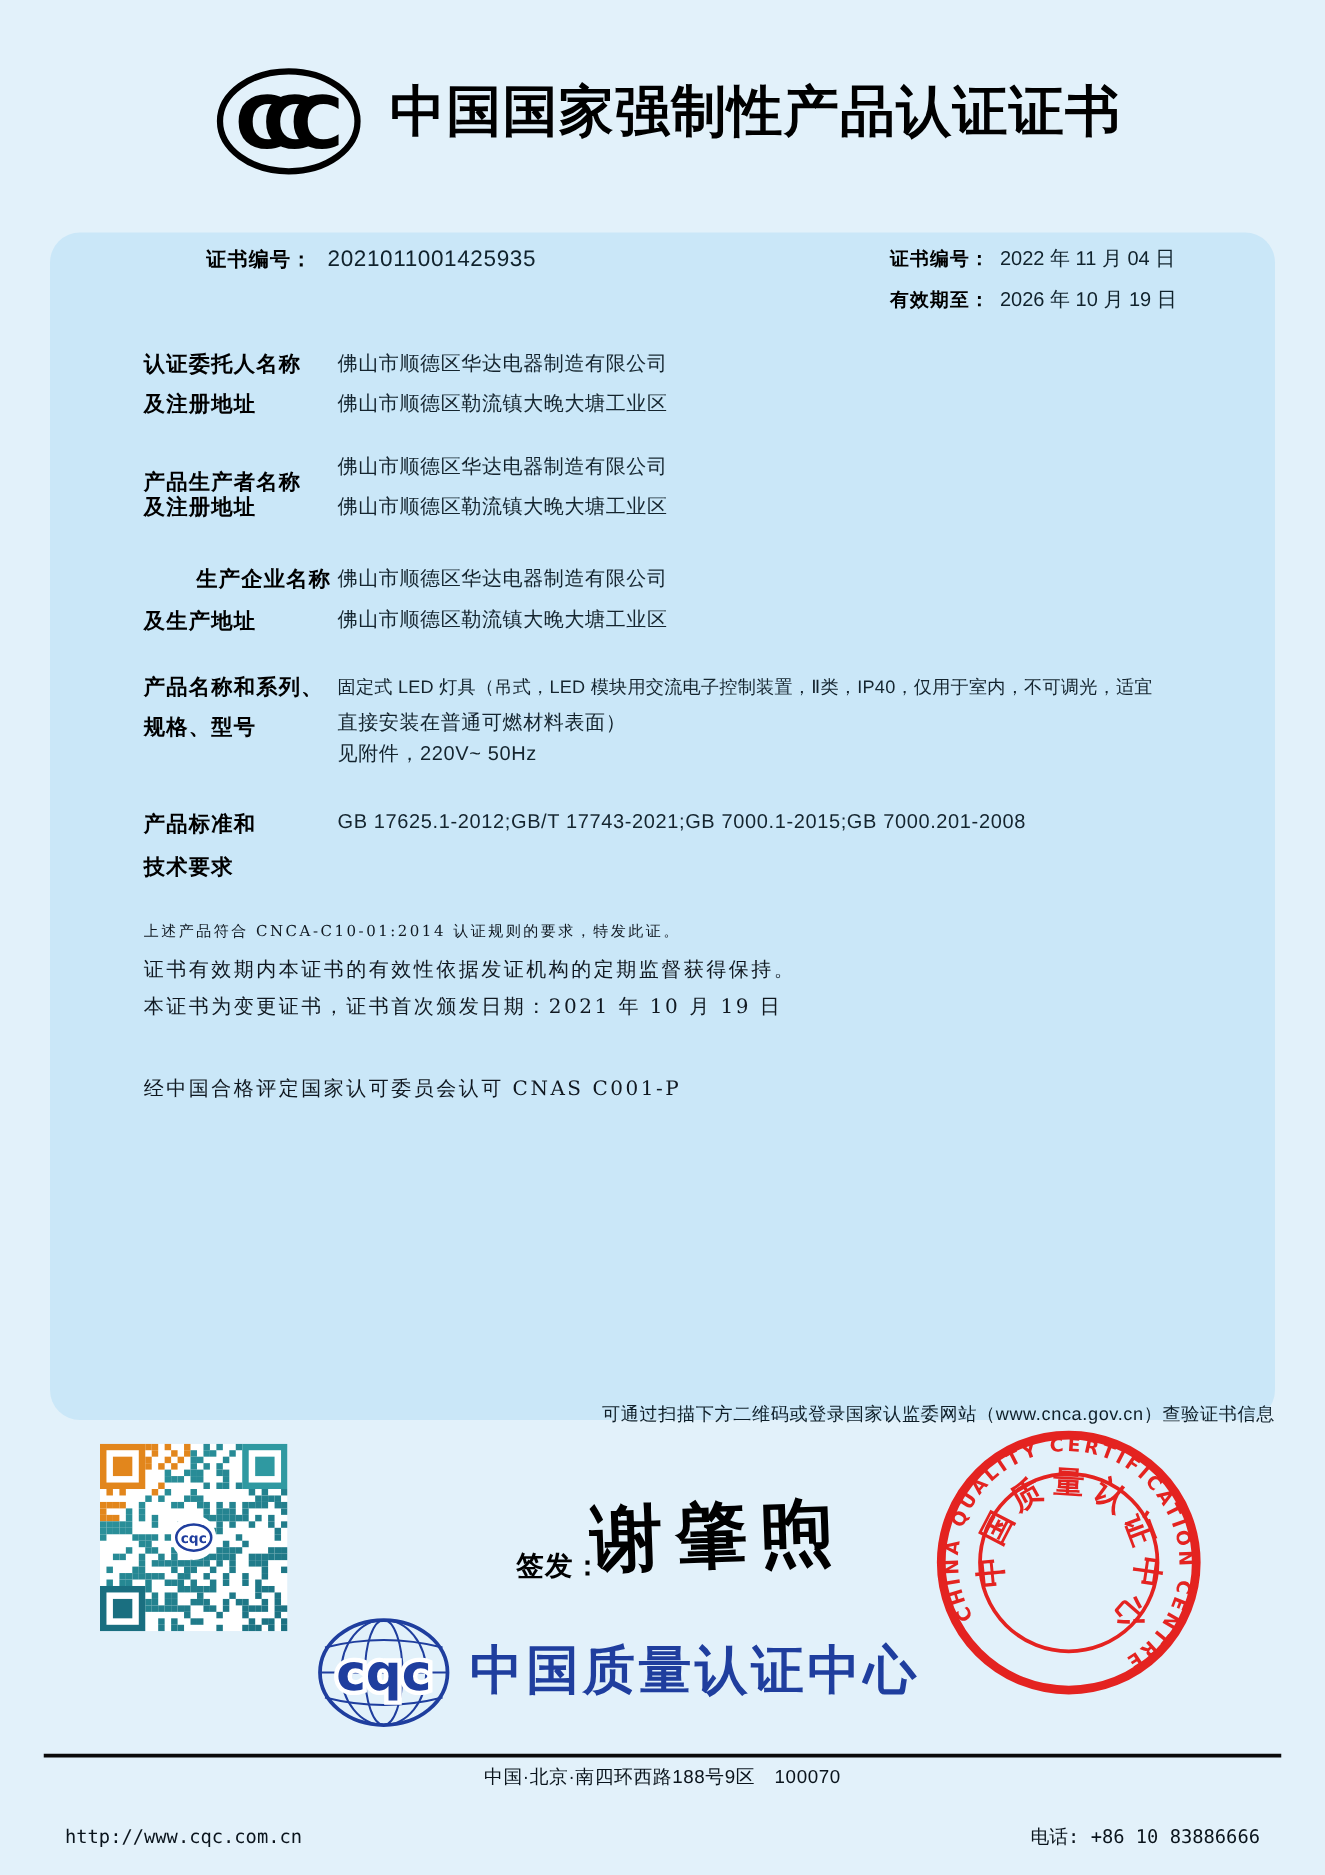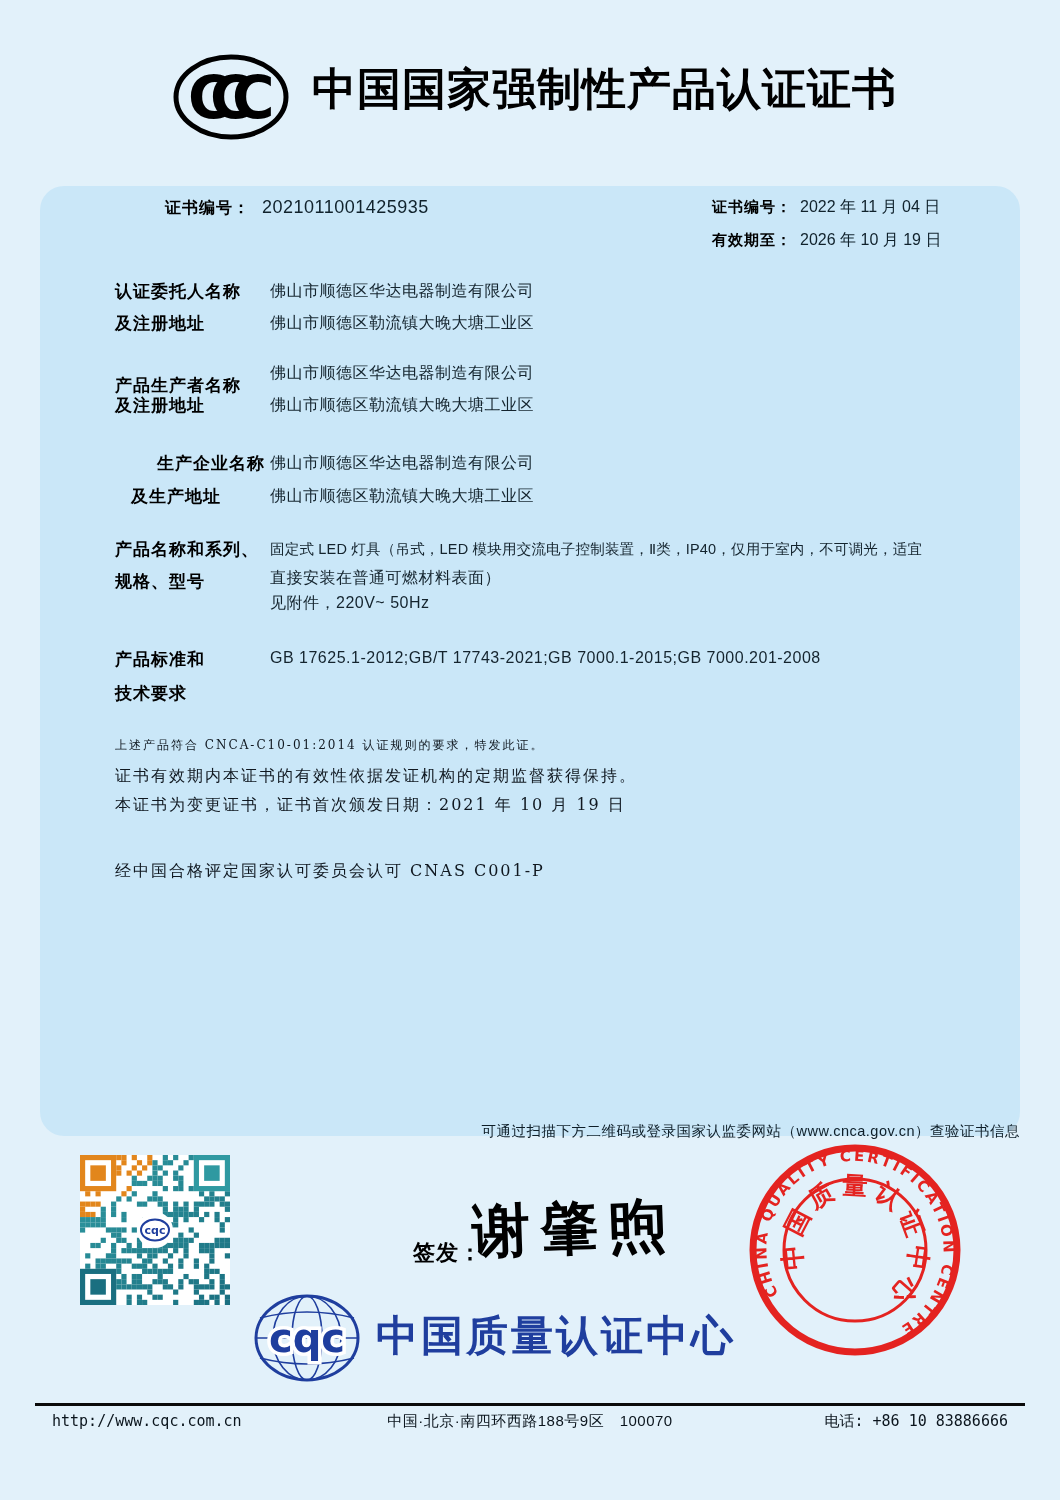--- a/index.html
+++ b/index.html
@@ -13,21 +13,21 @@
   .fvalue{font-size:16px;color:#14242e;letter-spacing:0.5px;}
   .fvalue-sm{font-size:14.5px;color:#14242e;letter-spacing:0.2px;}
   .certnum{font-size:18px;color:#10222c;letter-spacing:0.5px;}
   .dateval{font-size:16px;color:#10222c;}
   .title{font-size:44px;font-weight:bold;color:#000;letter-spacing:1px;}
   .qrnote{font-size:14.5px;color:#0e1e28;letter-spacing:0.5px;}
   .signlabel{font-size:22px;}
   .signature{font-family:"DejaVu Serif","Liberation Serif",serif;font-size:58px;font-weight:600;color:#000;letter-spacing:10px;transform:rotate(-2deg);}
   .cqcname{font-size:42px;font-weight:bold;color:#1f3e9e;letter-spacing:3px;}
   .footline{position:absolute;left:35px;top:1403px;width:990px;height:3px;background:#0a0a0a;}
-  .footmono{font-family:"DejaVu Sans Mono","Liberation Mono",monospace;font-size:15px;color:#0a141c;}
+  .footmono{font-family:"DejaVu Sans Mono","Liberation Mono",monospace;font-size:15px;color:#0a141c;margin-top:48px;}
   .footaddr{font-size:15px;color:#0a141c;letter-spacing:0.5px;}
 </style>
 </head>
 <body>
 
 <div class="page">
 
   <svg class="abs" style="left:172px;top:52px;" width="118" height="90" viewBox="0 0 118 90">
     <ellipse cx="59" cy="45" rx="55" ry="40" fill="none" stroke="#000" stroke-width="5"></ellipse>
     <text x="16" y="66" font-family="DejaVu Sans, sans-serif" font-size="58" font-weight="900" fill="#000">C</text>
@@ -49,21 +49,21 @@
   <div class="abs flabel" style="left:115px;top:312px;">及注册地址</div>
   <div class="abs fvalue" style="left:270px;top:281px;">佛山市顺德区华达电器制造有限公司</div>
   <div class="abs fvalue" style="left:270px;top:313px;">佛山市顺德区勒流镇大晚大塘工业区</div>
 
   <div class="abs flabel" style="left:115px;top:374px;">产品生产者名称</div>
   <div class="abs flabel" style="left:115px;top:394px;">及注册地址</div>
   <div class="abs fvalue" style="left:270px;top:363px;">佛山市顺德区华达电器制造有限公司</div>
   <div class="abs fvalue" style="left:270px;top:395px;">佛山市顺德区勒流镇大晚大塘工业区</div>
 
   <div class="abs flabel" style="left:115px;top:452px;margin-left:42px;">生产企业名称</div>
-  <div class="abs flabel" style="left:115px;top:485px;margin-left:16px;">及生产地址</div>
+  <div class="abs flabel" style="left:115px;top:485px;">及生产地址</div>
   <div class="abs fvalue" style="left:270px;top:453px;">佛山市顺德区华达电器制造有限公司</div>
   <div class="abs fvalue" style="left:270px;top:486px;">佛山市顺德区勒流镇大晚大塘工业区</div>
 
   <div class="abs flabel" style="left:115px;top:538px;">产品名称和系列、</div>
   <div class="abs flabel" style="left:115px;top:570px;">规格、型号</div>
   <div class="abs fvalue-sm" style="left:270px;top:540px;">固定式 LED 灯具（吊式，LED 模块用交流电子控制装置，Ⅱ类，IP40，仅用于室内，不可调光，适宜</div>
   <div class="abs fvalue" style="left:270px;top:568px;">直接安装在普通可燃材料表面）</div>
   <div class="abs fvalue" style="left:270px;top:593px;">见附件，220V~  50Hz</div>
 
   <div class="abs flabel" style="left:115px;top:648px;">产品标准和</div>

